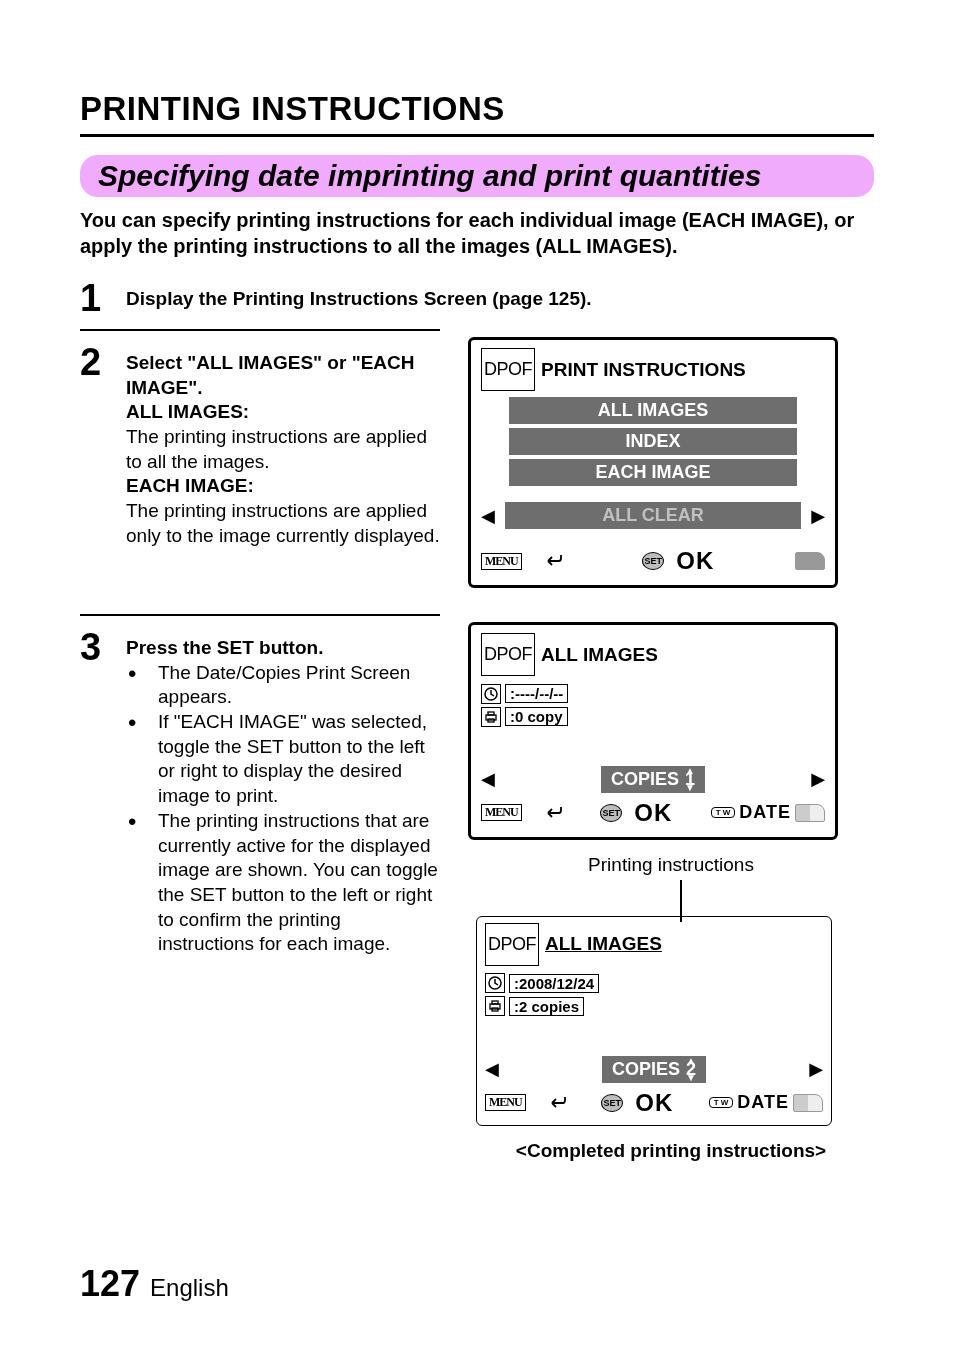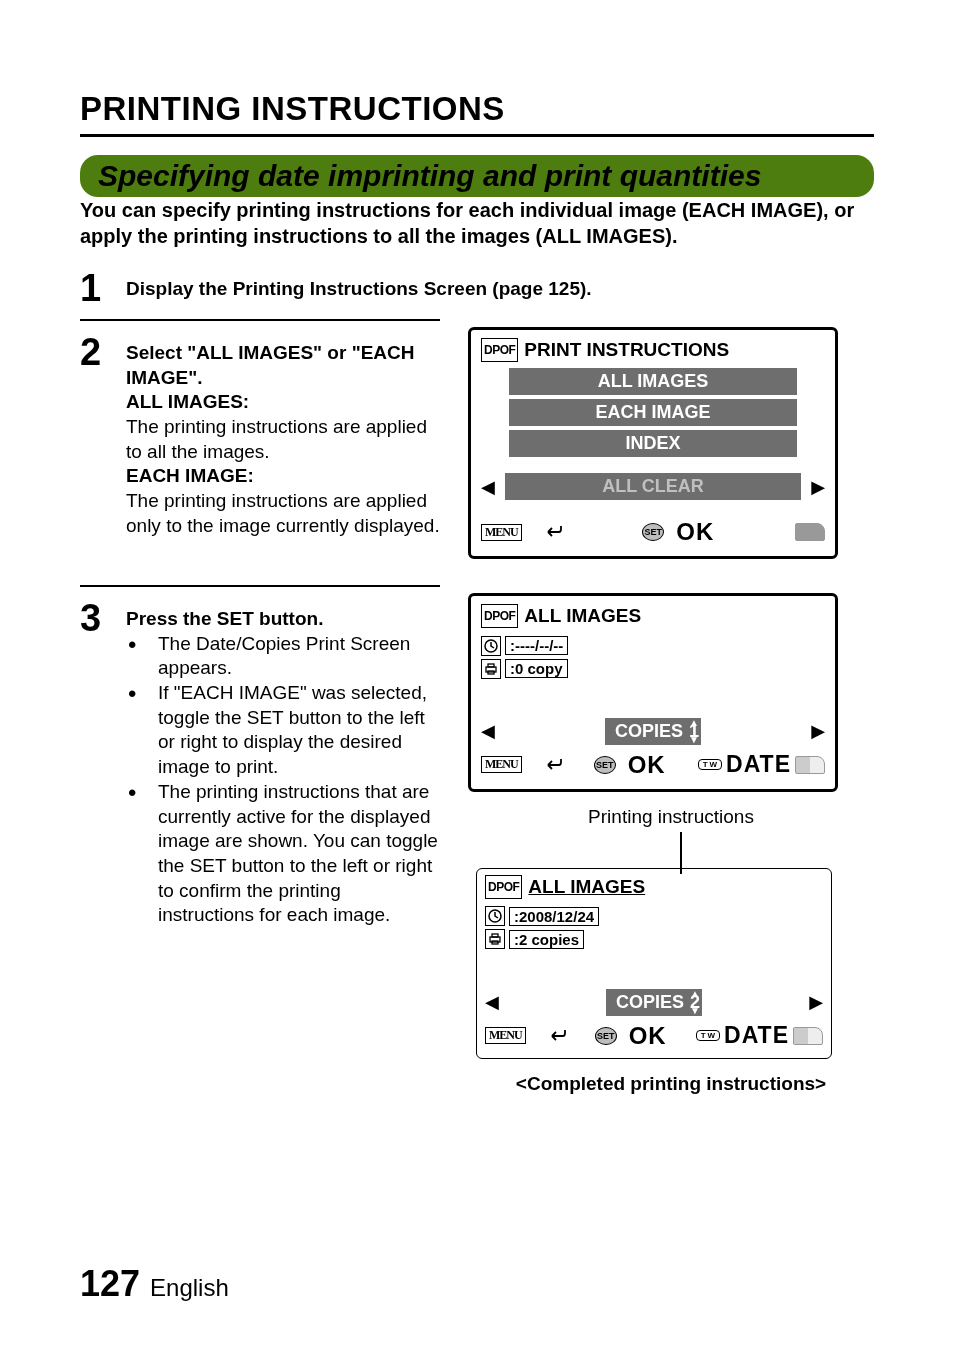--- a/index.html
+++ b/index.html
@@ -13,23 +13,24 @@
     position: relative;
   }
   .main-title {
     font-size: 33px;
     font-weight: bold;
     letter-spacing: 0.5px;
     margin-bottom: 6px;
   }
   .hr-thick { border: none; border-top: 3px solid #000; margin-bottom: 18px; }
   .subhead-wrap {
-    background: #4d7c0f;
+    background: #f0abfc;
     border-radius: 18px;
     padding: 4px 18px;
+    margin-bottom: 10px;
   }
   .subhead {
     font-size: 30px;
     font-weight: bold;
     font-style: italic;
   }
   .intro {
     font-size: 20px;
     font-weight: bold;
     line-height: 1.3;
@@ -69,23 +70,23 @@
     margin-bottom: 14px;
   }
   .camera-screen.inner-gray {
     border-width: 1.5px;
     padding: 6px 8px 8px;
     width: 356px;
   }
   .cs-header { display: flex; align-items: center; gap: 6px; margin-bottom: 6px; }
   .dpof-badge {
     border: 1.5px solid #000;
-    font-weight: bold;
-    font-size: 12px;
-    padding: 4px 2px;
+    font-weight: normal;
+    font-size: 18px;
+    padding: 10px 2px;
     letter-spacing: -0.5px;
   }
   .cs-title { font-weight: bold; font-size: 19px; }
   .menu-item {
     background: #6e6e6e;
     color: #fff;
     text-align: center;
     font-weight: bold;
     font-size: 18px;
     padding: 3px 0;
@@ -160,21 +161,21 @@
     align-items: center;
     justify-content: center;
   }
   .clock-icon svg, .printer-icon svg { width: 14px; height: 14px; }
 
   .copies-pill {
     background: #6e6e6e;
     color: #fff;
     font-weight: bold;
     font-size: 18px;
-    padding: 2px 2px 2px 10px;
+    padding: 2px 10px 2px 10px;
     display: inline-flex;
     align-items: center;
     gap: 6px;
     position: relative;
   }
   .copies-num-wrap {
     display: inline-flex;
     flex-direction: column;
     align-items: center;
     line-height: 0.6;
@@ -183,21 +184,21 @@
   .date-pill {
     border: 1.5px solid #000;
     border-radius: 4px;
     padding: 0 4px;
     display: inline-flex;
     align-items: center;
     gap: 2px;
     font-size: 12px;
     font-weight: bold;
   }
-  .date-text { font-size: 23px; font-weight: bold; letter-spacing: 1px; }
+  .date-text { font-size: 18px; font-weight: bold; letter-spacing: 1px; }
   .label-below { text-align: center; font-size: 19px; margin: 4px 0 16px; }
   .completed-caption { text-align: center; font-size: 19px; font-weight: bold; line-height: 1.2; margin-top: 4px; }
   .callout-line {
     position: relative;
     height: 24px;
   }
   .callout-line .vert {
     position: absolute;
     left: 212px;
     top: -12px;
@@ -252,22 +253,22 @@
     </div>
   </div>
 
   <div class="right-col">
     <div class="camera-screen">
       <div class="cs-header">
         <span class="dpof-badge">DPOF</span>
         <span class="cs-title">PRINT INSTRUCTIONS</span>
       </div>
       <div class="menu-item">ALL IMAGES</div>
+      <div class="menu-item">INDEX</div>
       <div class="menu-item">EACH IMAGE</div>
-      <div class="menu-item">INDEX</div>
       <div class="nav-row">
         <span class="arrow-tri">◀</span>
         <div class="menu-item faded" style="margin:12px 10px; flex:1;">ALL CLEAR</div>
         <span class="arrow-tri">▶</span>
       </div>
       <div class="bottom-row">
         <div class="left-cluster">
           <span class="menu-pill">MENU</span>
           <span class="back-arrow-icon">
             <svg viewBox="0 0 16 14">

